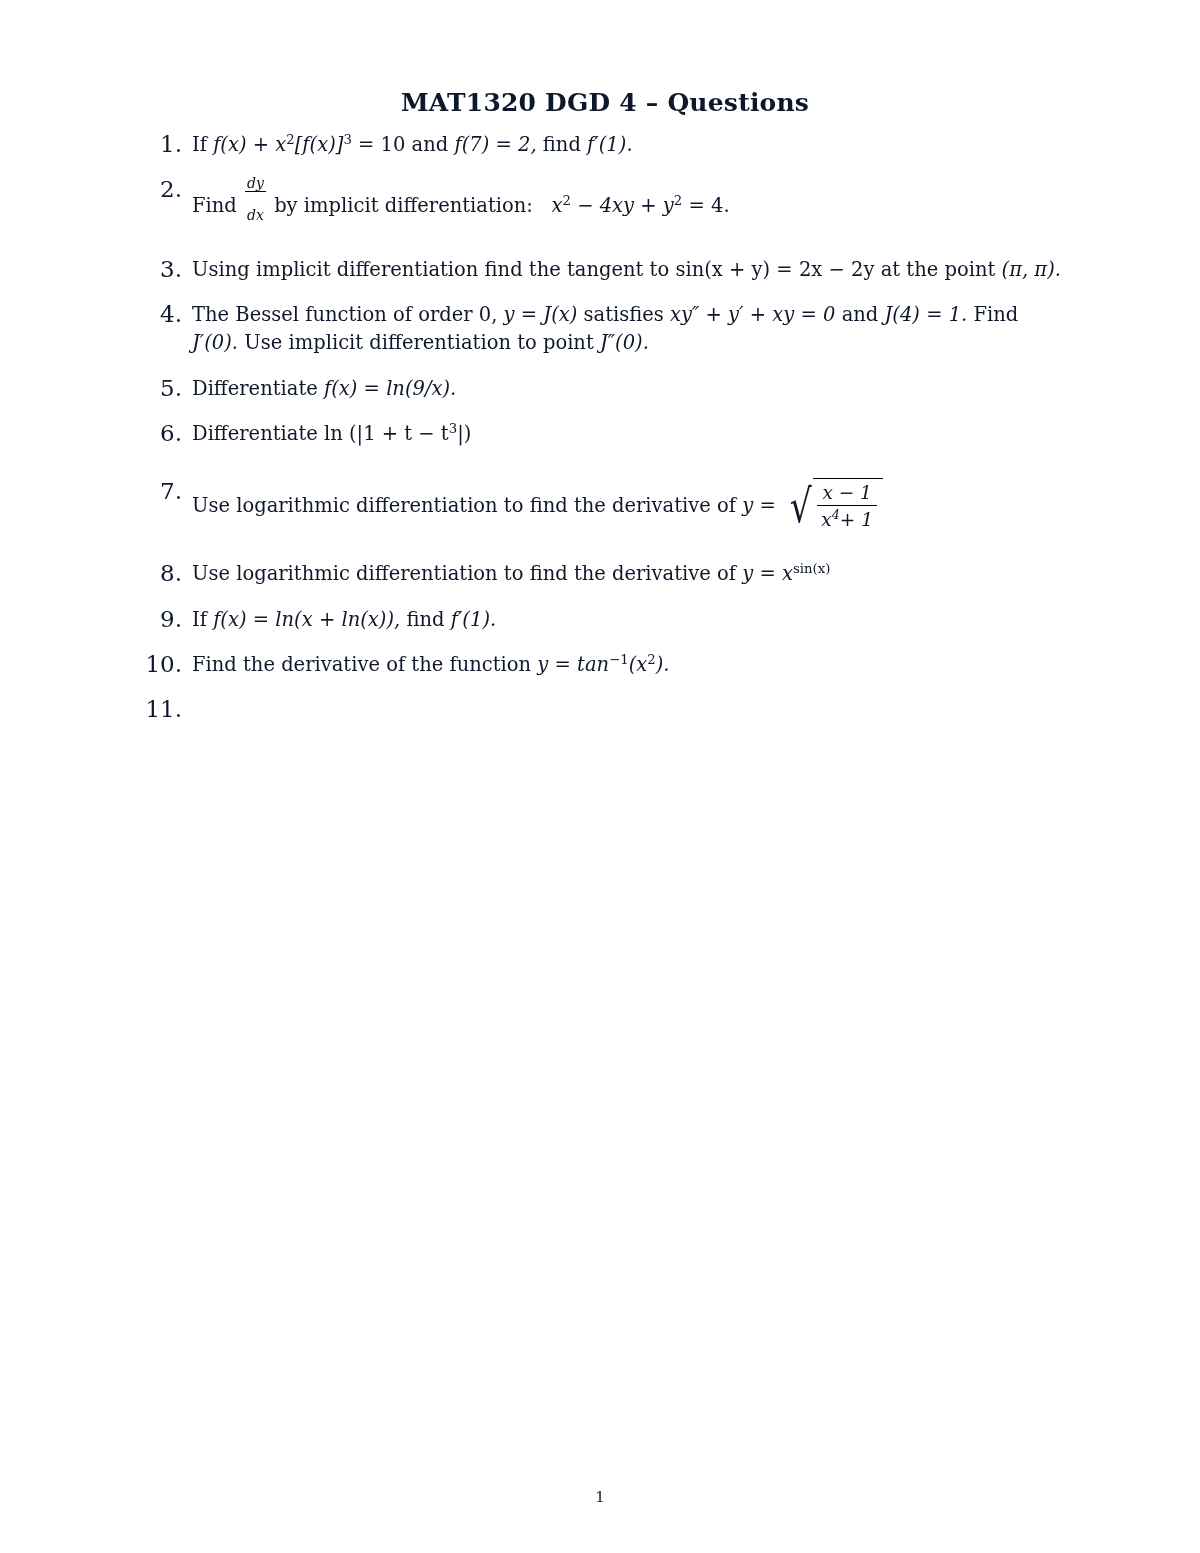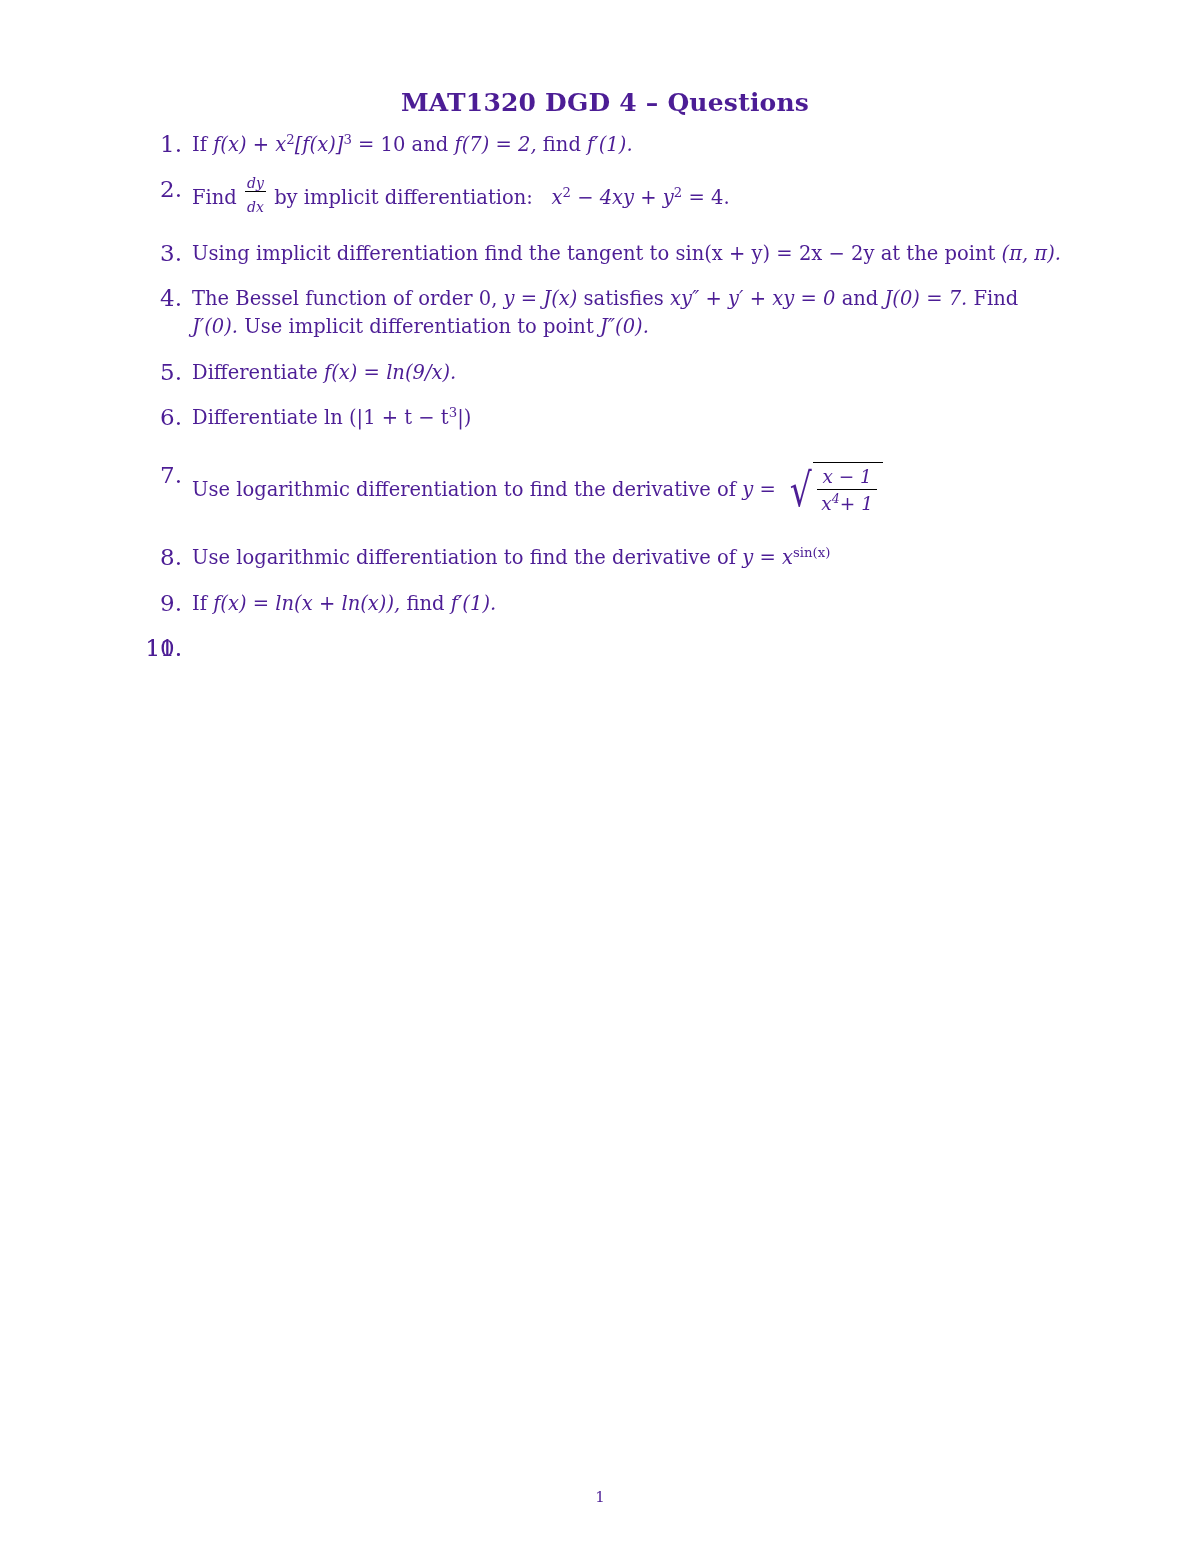--- a/index.html
+++ b/index.html
@@ -6,21 +6,21 @@
     margin: 0;
     padding: 0;
     background: #ffffff;
   }
   .page {
     position: relative;
     width: 1200px;
     height: 1553px;
     background: #ffffff;
     font-family: "DejaVu Serif", serif;
-    color: #4c1d95;
+    color: #0f172a;
     overflow: hidden;
   }
   .content {
     position: absolute;
     left: 140px;
     top: 88px;
     width: 930px;
   }
   .doc-title {
     text-align: center;
@@ -70,21 +70,21 @@
     line-height: 1.05;
     margin: 0 2px;
   }
   .frac .num-part {
     display: block;
     padding: 0 2px;
   }
   .frac .den-part {
     display: block;
     border-top: 1px solid #000;
-    padding: 8px 2px;
+    padding: 16px 2px;
   }
   
   .sqrt-wrap {
     display: inline-block;
     vertical-align: middle;
     position: relative;
     margin-left: 4px;
   }
   .radical {
     display: inline-block;
@@ -175,21 +175,21 @@
       </li>
 
       <li>
         <span class="num">4.</span>
         <span>
           <span>The Bessel function of order 0,</span>
           <span class="mathit">y = J(x)</span>
           <span>satisfies</span>
           <span class="mathit">xy″ + y′ + xy = 0</span>
           <span>and</span>
-          <span class="mathit">J(0) = 7.</span>
+          <span class="mathit">J(4) = 1.</span>
           <span>Find</span>
           <span class="mathit">J′(0).</span>
           <span>Use implicit differentiation to point</span>
           <span class="mathit">J″(0).</span>
         </span>
       </li>
 
       <li>
         <span class="num">5.</span>
         <span>
@@ -235,20 +235,24 @@
         <span>
           <span>If</span>
           <span class="mathit">f(x) = ln(x + ln(x)),</span>
           <span>find</span>
           <span class="mathit">f′(1).</span>
         </span>
       </li>
 
       <li>
         <span class="num">10.</span>
+        <span>
+          <span>Find the derivative of the function</span>
+          <span class="mathit">y = tan</span><sup class="exp">−1</sup><span class="mathit">(x</span><sup class="exp">2</sup><span class="mathit">).</span>
+        </span>
       </li>
 
       <li>
         <span class="num">11.</span>
       </li>
 
     </ol>
   </div>
 
   <div class="page-number">1</div>

